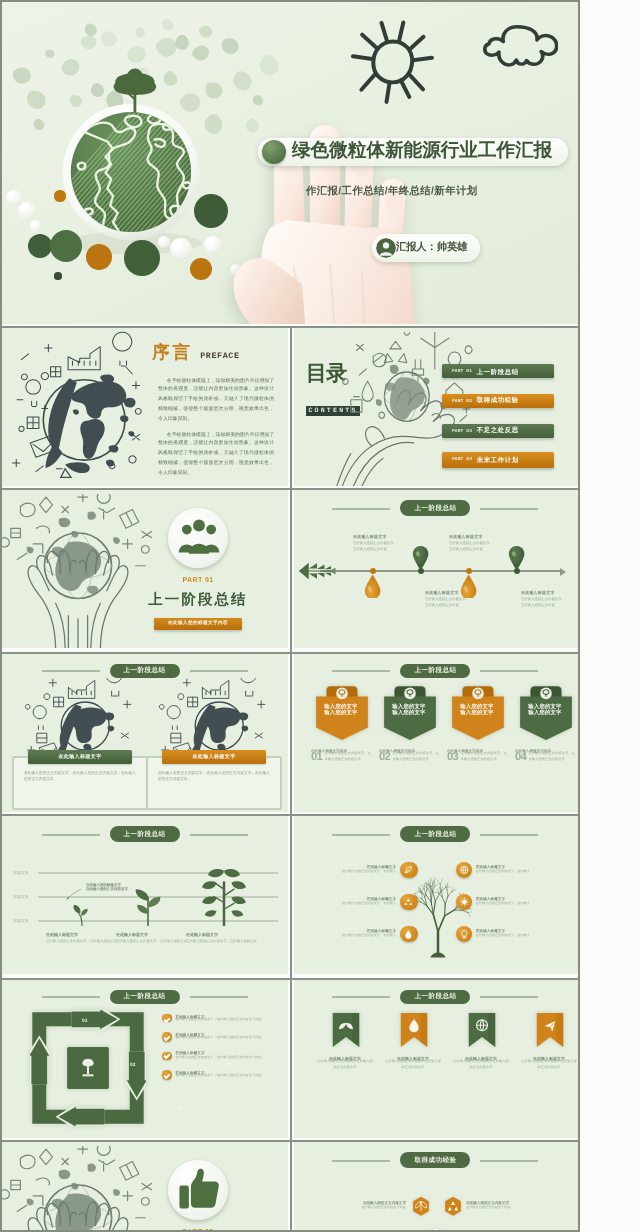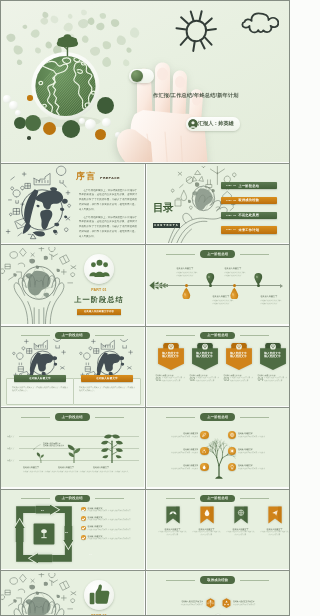--- a/index.html
+++ b/index.html
@@ -81,21 +81,21 @@
   .hdr .ln{height:.55px;background:#a9bb9f;flex:0 0 29px;}
   .hdr .pill{background:#4f6b44;color:#e9f0e2;font-size:3.3px;font-weight:700;
         padding:1.6px 7px;border-radius:4px;letter-spacing:.2px;white-space:nowrap;}
   .pf-doodle{position:absolute;left:-2px;top:0px;width:73px;height:79px;}
   .pf-ttl{position:absolute;left:75px;top:7px;display:flex;align-items:baseline;gap:3.5px;}
   .pf-cn{font-size:8.8px;font-weight:800;color:#c4801c;letter-spacing:1.5px;}
   .pf-en{font-size:4.2px;font-weight:800;color:#4e4434;letter-spacing:.3px;}
   .pf-p{position:absolute;left:78px;top:25px;width:58px;font-size:2.45px;line-height:1.95;
         color:#5f6c5c;text-align:justify;text-indent:4.4px;}
   .pf-p2{top:52px;}
-  .ct-ttl{position:absolute;left:6.5px;top:39px;}
+  .ct-ttl{position:absolute;left:6.5px;top:19px;}
   .ct-cn{font-size:10.5px;font-weight:800;color:#3d5a35;letter-spacing:-.4px;line-height:1;}
   .ct-en{margin-top:.6px;font-size:3.3px;font-weight:800;color:#dfe8d8;letter-spacing:1.1px;
          background:#32403a;display:inline-block;padding:.5px 1.2px;}
   .ct-hand{position:absolute;left:20px;top:2px;width:70px;height:77px;}
   .ct-items{position:absolute;left:74.5px;top:18.5px;width:56px;display:flex;flex-direction:column;gap:7.6px;}
   .ct-it{height:7.2px;border-radius:.8px;display:flex;align-items:center;padding-left:5px;gap:2.4px;
          box-shadow:0 .7px 1.3px rgba(70,85,65,.3);}
   .ct-it.gr{background:linear-gradient(180deg,#5d7a52,#43603a);}
   .ct-it.og{background:linear-gradient(180deg,#d98f1e,#bb6f0c);}
   .ct-pt{font-size:2.3px;font-weight:800;color:#f3f7ef;letter-spacing:.05px;opacity:.9;}
@@ -424,20 +424,21 @@
           <ellipse cx="49.5" cy="12" rx="5.5" ry="6.5"></ellipse>
           <ellipse cx="67" cy="20" rx="5" ry="6"></ellipse>
           <ellipse cx="83.5" cy="38" rx="4.5" ry="5.5"></ellipse>
         </g>
       </g>
     </svg>
   </div>
 
   <div class="cov-title">
     <span class="cov-knob"></span>
+    <span>绿色微粒体新能源行业工作汇报</span>
   </div>
   <div class="cov-sub">作汇报/工作总结/年终总结/新年计划</div>
   <div class="cov-line"></div>
   <div class="cov-pres">
     <span class="cov-av">
       <svg viewBox="0 0 14 14" width="10" height="10">
             <circle cx="7" cy="7" r="7" fill="#4a6540"></circle>
             <circle cx="7" cy="5.2" r="2.2" fill="#eef3e9"></circle>
             <path d="M2.6 12.4 C3 9.2 11 9.2 11.4 12.4 Z" fill="#eef3e9"></path>
           </svg>

